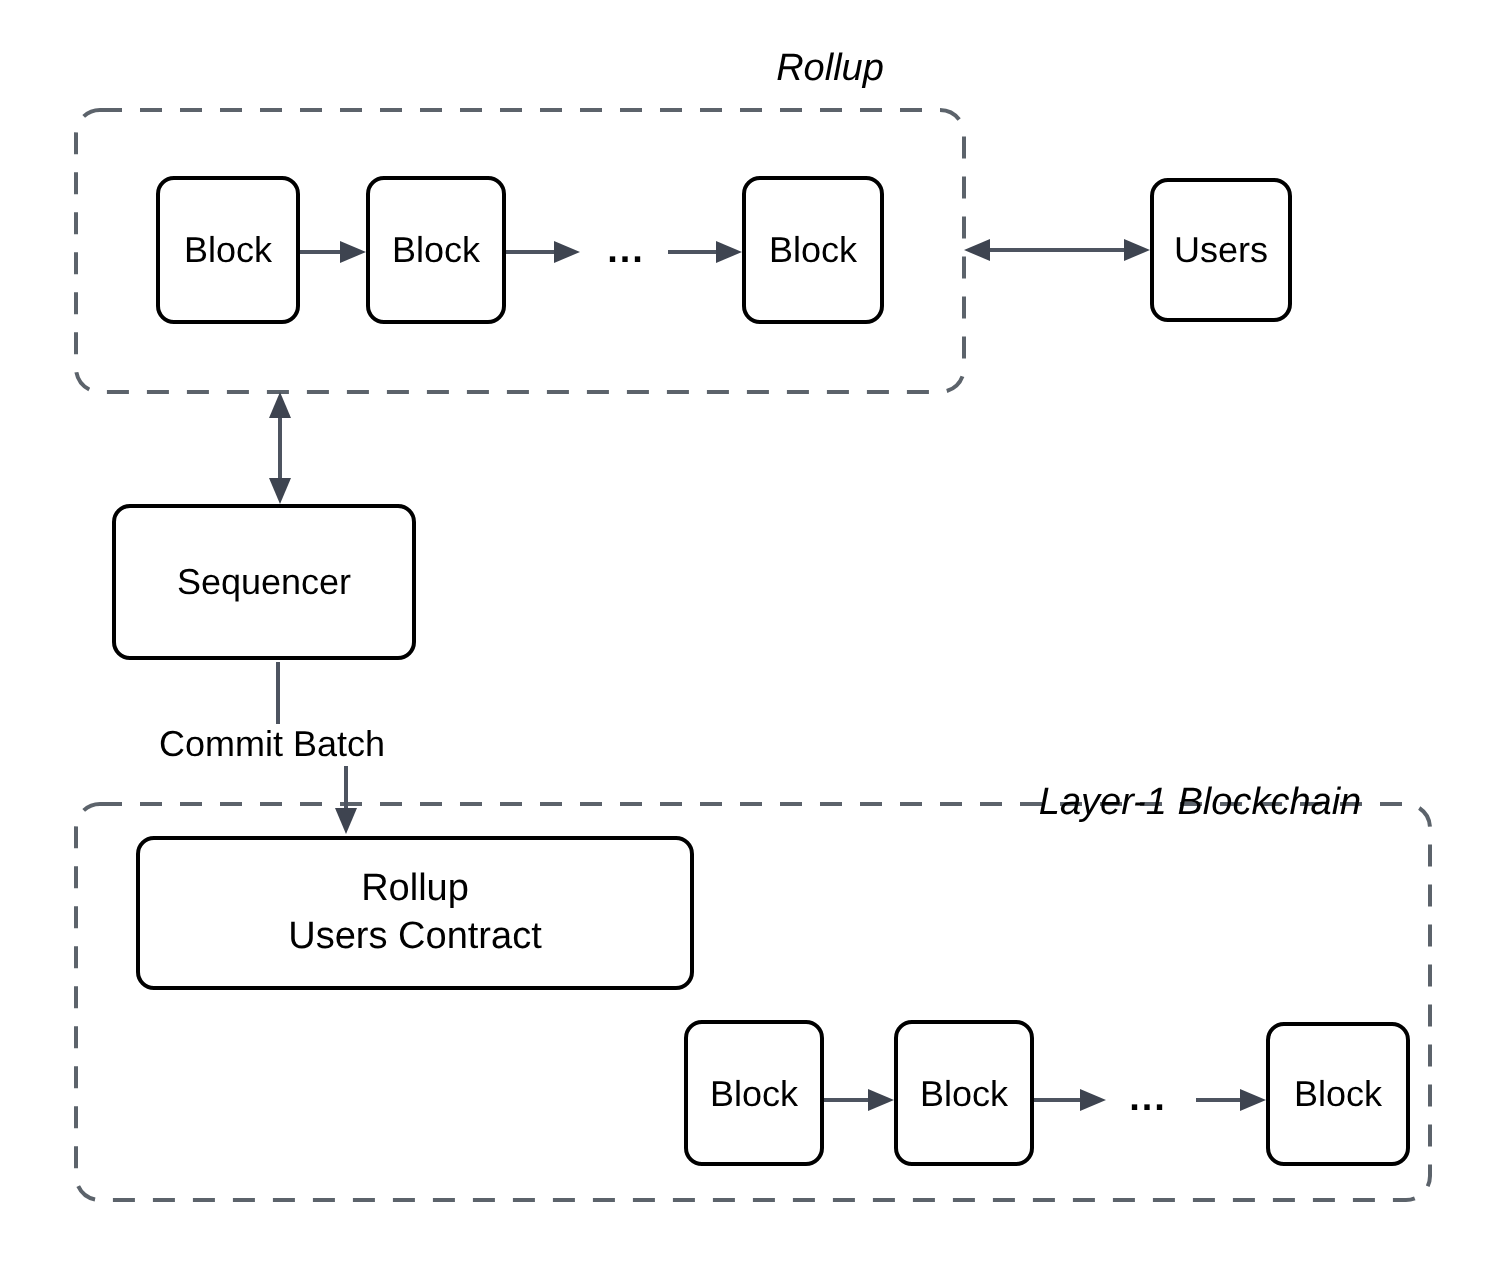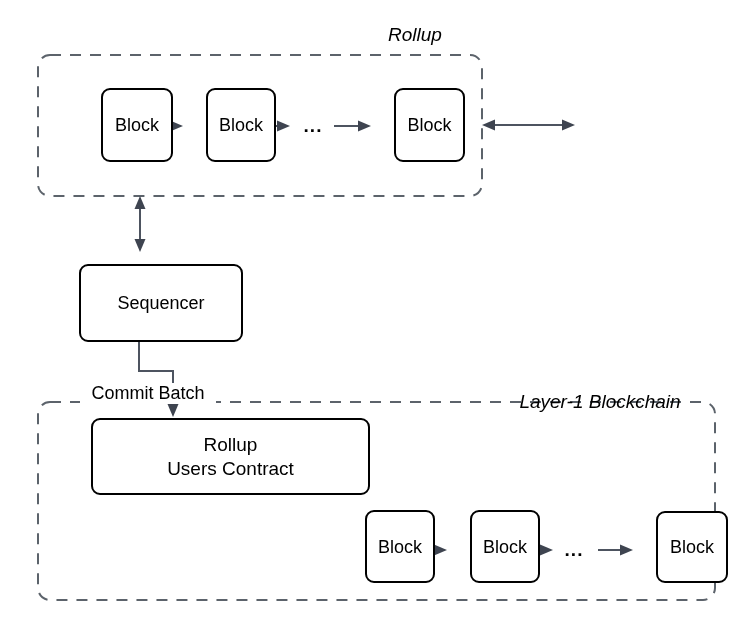--- a/index.html
+++ b/index.html
@@ -14,21 +14,20 @@
   .node {
     position: absolute;
     background: #ffffff;
     border: 2px solid #000000;
     border-radius: 9px;
     display: flex; flex-direction: column;
     align-items: center; justify-content: center;
     font-size: 18px; line-height: 22px;
     box-sizing: border-box;
     text-align: center;
-    margin-left: 23px;
   }
   .section-label {
     position: absolute;
     font-style: italic;
     font-size: 19px;
     text-align: center;
   }
   .ellipsis {
     position: absolute;
     font-weight: 700; font-size: 19px; letter-spacing: 1px;
@@ -39,31 +38,31 @@
     background: #ffffff;
     font-size: 18px;
     text-align: center;
   }
 
   
   [data-name="rollup-block-1"]      { left: 78px;  top: 88px;  width: 72px;  height: 74px; }
   [data-name="rollup-block-2"]      { left: 183px; top: 88px;  width: 70px;  height: 74px; }
   [data-name="rollup-block-3"]      { left: 371px; top: 88px;  width: 71px;  height: 74px; }
   [data-name="users-node"]          { left: 575px; top: 89px;  width: 71px;  height: 72px; }
-  [data-name="sequencer-node"]      { left: 56px;  top: 264px; width: 164px; height: 78px; }
+  [data-name="sequencer-node"]      { left: 56px;  top: 252px; width: 152px; height: 78px; }
   [data-name="smart-contract-node"] { left: 68px;  top: 418px; width: 279px; height: 77px; font-size: 19px; line-height: 24px; }
   [data-name="l1-block-1"]          { left: 342px; top: 510px; width: 70px;  height: 73px; }
   [data-name="l1-block-2"]          { left: 447px; top: 510px; width: 70px;  height: 73px; }
   [data-name="l1-block-3"]          { left: 633px; top: 511px; width: 72px;  height: 72px; }
 
   [data-name="rollup-section-label"] { left: 350px; top: 24px;  width: 130px; }
   [data-name="layer1-section-label"] { left: 500px; top: 349px; width: 200px; margin-top: 42px; }
   [data-name="rollup-ellipsis"]      { left: 295px; top: 115px; width: 36px; }
   [data-name="l1-ellipsis"]          { left: 556px; top: 539px; width: 36px; }
-  [data-name="commit-batch-label"]   { left: 80px;  top: 362px; width: 136px; height: 21px; margin-top: 21px; }
+  [data-name="commit-batch-label"]   { left: 68px;  top: 362px; width: 136px; height: 21px; }
 </style>
 </head>
 <body>
 
 <div id="canvas" data-name="diagram-canvas">
 
   <svg id="wires" width="746" height="635" viewBox="0 0 746 635" data-name="connector-layer">
 
     <rect x="38" y="55" width="444" height="141" rx="12" ry="12" fill="none" stroke="#5c636b" stroke-width="2" stroke-dasharray="11 9" data-name="rollup-container-outline"></rect>
     <rect x="38" y="402" width="677" height="198" rx="12" ry="12" fill="none" stroke="#5c636b" stroke-width="2" stroke-dasharray="11 9" data-name="layer1-container-outline"></rect>
@@ -109,20 +108,23 @@
     <span data-name="rollup-block-1-label">Block</span>
   </div>
   <div class="node" data-name="rollup-block-2">
     <span data-name="rollup-block-2-label">Block</span>
   </div>
   <div class="ellipsis" data-name="rollup-ellipsis">...</div>
   <div class="node" data-name="rollup-block-3">
     <span data-name="rollup-block-3-label">Block</span>
   </div>
 
+  <div class="node" data-name="users-node">
+    <span data-name="users-node-label">Users</span>
+  </div>
 
   <div class="node" data-name="sequencer-node">
     <span data-name="sequencer-node-label">Sequencer</span>
   </div>
 
   <div class="edge-label" data-name="commit-batch-label">Commit Batch</div>
 
   <div class="node" data-name="smart-contract-node">
     <span data-name="smart-contract-label-line1">Rollup</span>
     <span data-name="smart-contract-label-line2">Users Contract</span>

